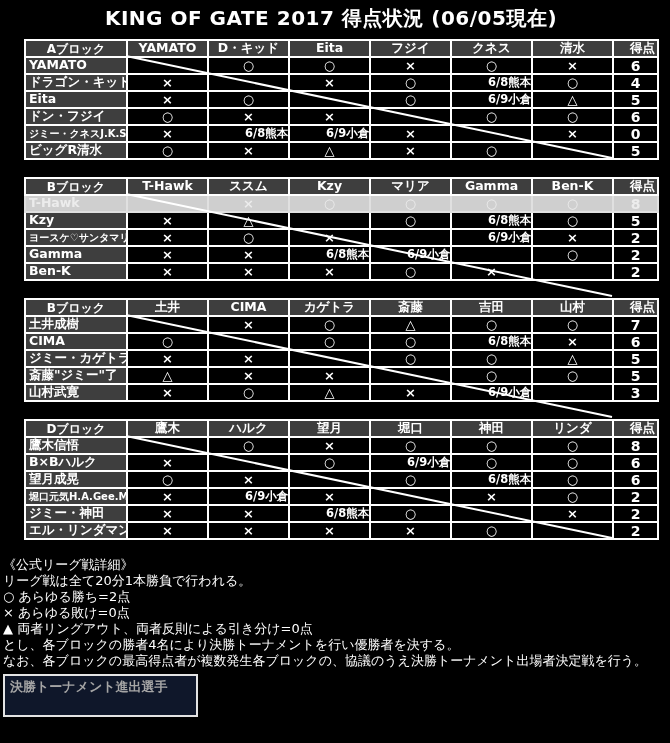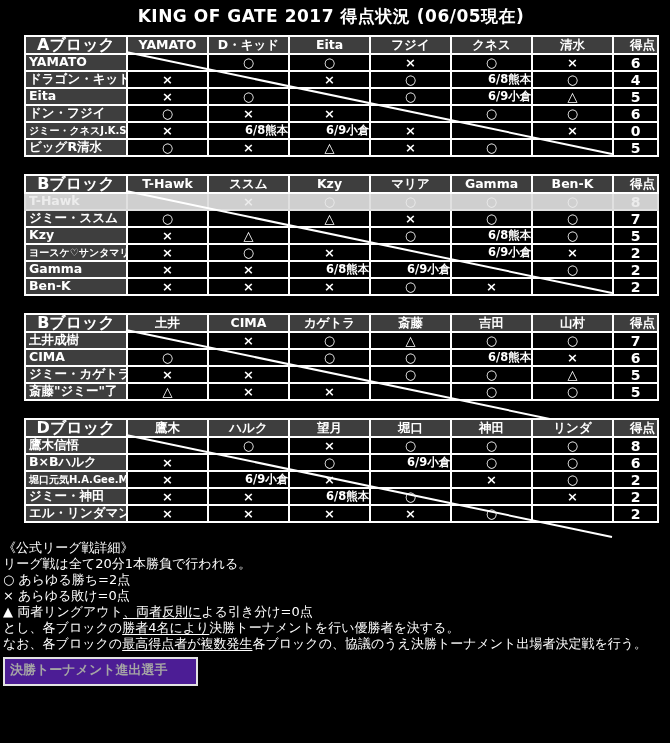--- a/index.html
+++ b/index.html
@@ -1,36 +1,36 @@
 <!DOCTYPE html>
 <html><head>
 <meta charset="utf-8">
 <style>
   html,body{margin:0;padding:0;background:#000;}
   body{width:670px;height:743px;font-family:"DejaVu Sans","Liberation Sans",sans-serif;overflow:hidden;}
-  .title{color:#fff;text-align:center;font-size:17px;font-weight:bold;padding:5px 8px 7px 0;letter-spacing:0.5px;}
+  .title{color:#fff;text-align:center;font-size:20px;font-weight:bold;padding:5px 8px 7px 0;letter-spacing:0.5px;}
   .block{position:relative;width:633px;margin:0 0 17px 24px;}
   table{border-collapse:collapse;table-layout:fixed;width:633px;}
   th,td{border:2px solid #fff;color:#fff;font-weight:bold;height:15px;padding:0 3px;
         text-align:center;white-space:nowrap;overflow:hidden;font-size:13px;line-height:1;}
-  th.blk{background:#3e3e3e;font-size:16px;}
+  th.blk{background:#3e3e3e;font-size:12px;}
   th.opp{background:#3e3e3e;font-size:12.5px;}
   th.pts{background:#3e3e3e;font-size:12.5px;padding-left:16px;}
   td.name{background:#3e3e3e;text-align:left;font-size:12.5px;}
   td.name.small{font-size:10px;}
   td.result{background:#000;font-size:13px;}
   td.result.date{font-size:11.5px;padding-left:36px;}
   td.score{background:#000;font-size:14px;}
   tr.highlight td{background:#cfcfcf !important;color:#ececec;border-color:#e0e0e0;}
   .diag{position:absolute;left:0;top:0;pointer-events:none;}
   .notes{color:#fff;margin:14px 0 0 3px;}
   .note-line{font-size:13px;line-height:1.16;margin-bottom:1px;white-space:nowrap;}
-  .note-line .u{text-decoration:underline;text-underline-offset:2px;}
-  .qualifier{display:inline-block;margin:4px 13px 0 3px;background:#4c1d95;color:#a5a5a5;
-             border:2px solid #e3e3e3;font-size:13px;font-weight:bold;padding:2px 28px 5px 5px;}
+  .note-line .u{text-underline-offset:2px;}
+  .qualifier{display:inline-block;margin:4px 13px 0 3px;background:#0f172a;color:#a5a5a5;
+             border:2px solid #e3e3e3;font-size:13px;font-weight:bold;padding:2px 28px 19px 5px;}
 </style>
 </head>
 <body>
 
 
 
 <div class="title">KING OF GATE 2017 得点状況 (06/05現在)</div>
 
 <div id="blocks">
     <div class="block">
@@ -153,30 +153,20 @@
             <td class="name">T-Hawk</td>
             <td class="result"></td>
             <td class="result">×</td>
             <td class="result">○</td>
             <td class="result">○</td>
             <td class="result">○</td>
             <td class="result">○</td>
             <td class="score">8</td>
           </tr>
           <tr>
-            <td class="name">ジミー・ススム</td>
-            <td class="result">○</td>
-            <td class="result"></td>
-            <td class="result">△</td>
-            <td class="result">×</td>
-            <td class="result">○</td>
-            <td class="result">○</td>
-            <td class="score">7</td>
-          </tr>
-          <tr>
             <td class="name">Kzy</td>
             <td class="result">×</td>
             <td class="result">△</td>
             <td class="result"></td>
             <td class="result">○</td>
             <td class="result date">6/8熊本</td>
             <td class="result">○</td>
             <td class="score">5</td>
           </tr>
           <tr>
@@ -273,20 +263,30 @@
           <tr>
             <td class="name">斎藤"ジミー"了</td>
             <td class="result">△</td>
             <td class="result">×</td>
             <td class="result">×</td>
             <td class="result"></td>
             <td class="result">○</td>
             <td class="result">○</td>
             <td class="score">5</td>
           </tr>
+          <tr>
+            <td class="name">山村武寛</td>
+            <td class="result">×</td>
+            <td class="result">○</td>
+            <td class="result">△</td>
+            <td class="result">×</td>
+            <td class="result date">6/9小倉</td>
+            <td class="result"></td>
+            <td class="score">3</td>
+          </tr>
         </tbody>
       </table>
       <svg class="diag" width="633" height="121">
         <line x1="102" y1="17" x2="588" y2="119" stroke="#ffffff" stroke-width="2"></line>
       </svg>
     </div>
     <div class="block">
       <table>
         <colgroup>
           <col style="width: 102px;">
@@ -325,20 +325,30 @@
             <td class="name">B×Bハルク</td>
             <td class="result">×</td>
             <td class="result"></td>
             <td class="result">○</td>
             <td class="result date">6/9小倉</td>
             <td class="result">○</td>
             <td class="result">○</td>
             <td class="score">6</td>
           </tr>
           <tr>
+            <td class="name">望月成晃</td>
+            <td class="result">○</td>
+            <td class="result">×</td>
+            <td class="result"></td>
+            <td class="result">○</td>
+            <td class="result date">6/8熊本</td>
+            <td class="result">○</td>
+            <td class="score">6</td>
+          </tr>
+          <tr>
             <td class="name small">堀口元気H.A.Gee.Mee!!</td>
             <td class="result">×</td>
             <td class="result date">6/9小倉</td>
             <td class="result">×</td>
             <td class="result"></td>
             <td class="result">×</td>
             <td class="result">○</td>
             <td class="score">2</td>
           </tr>
           <tr>

